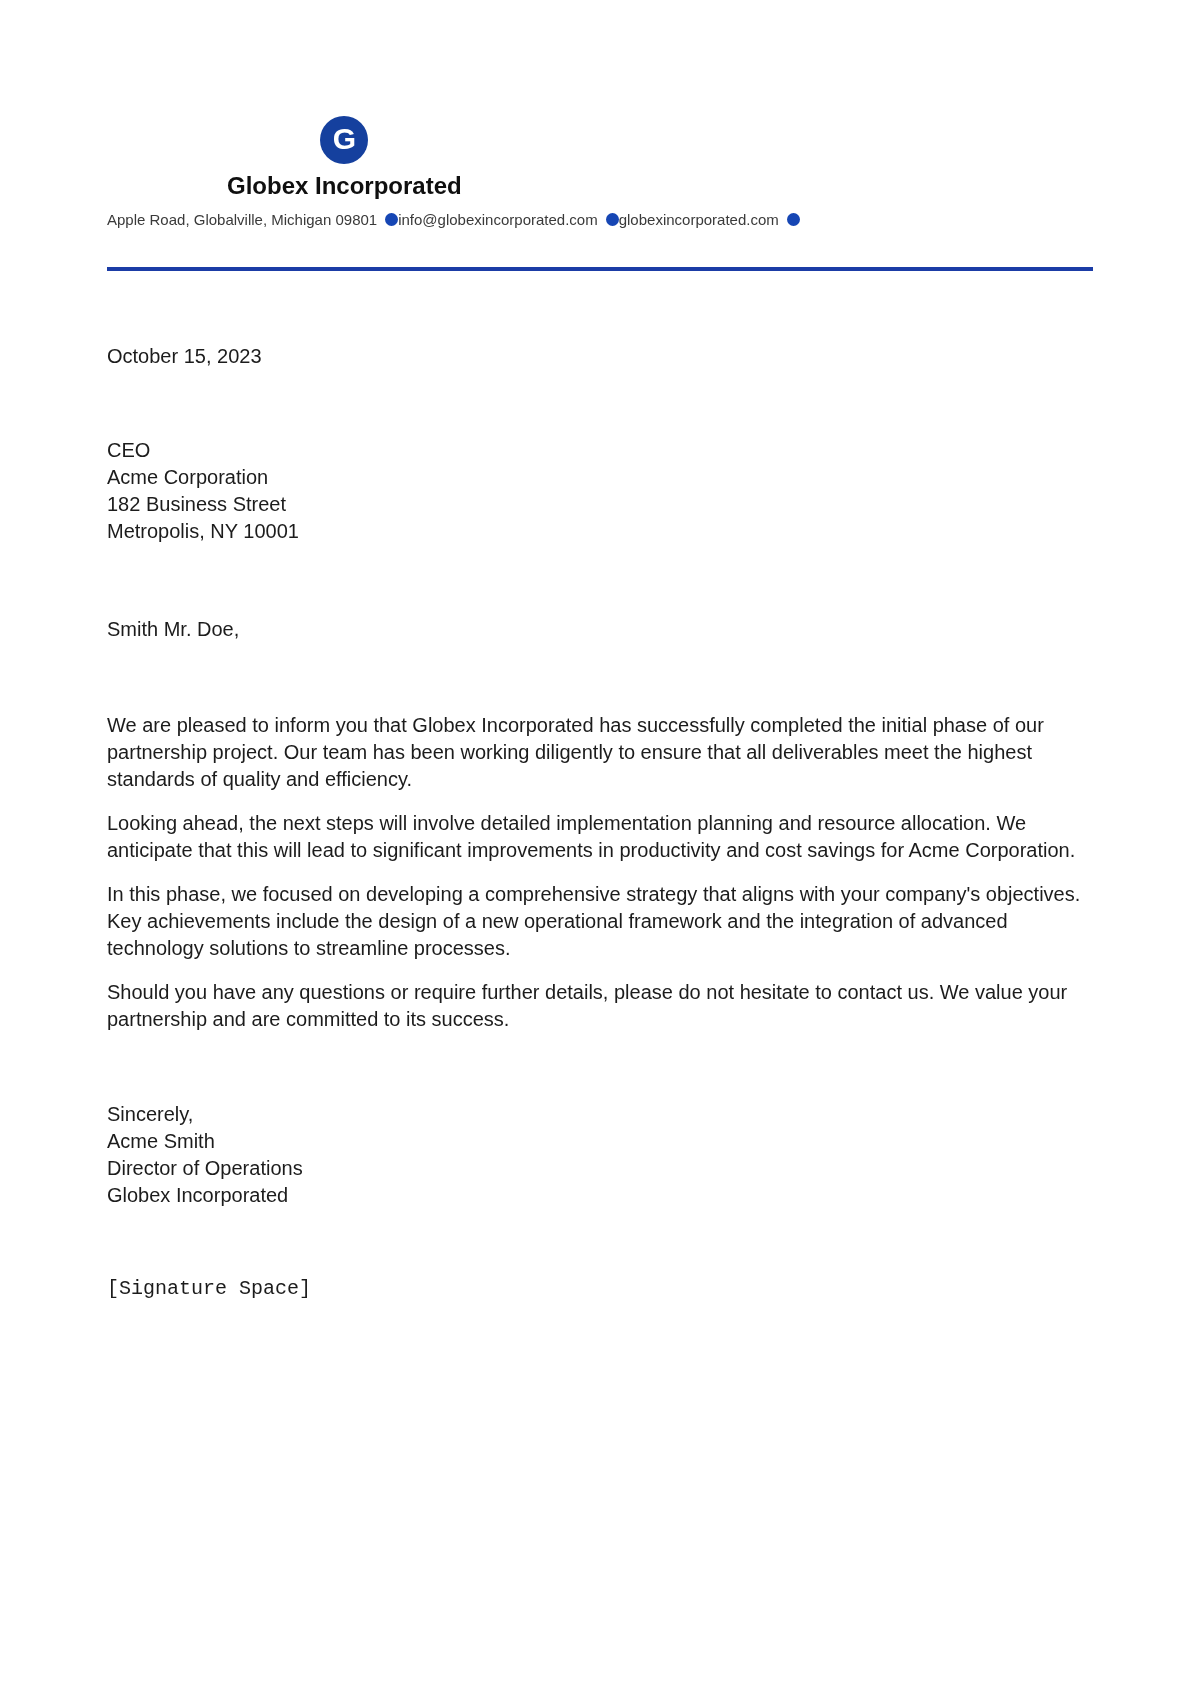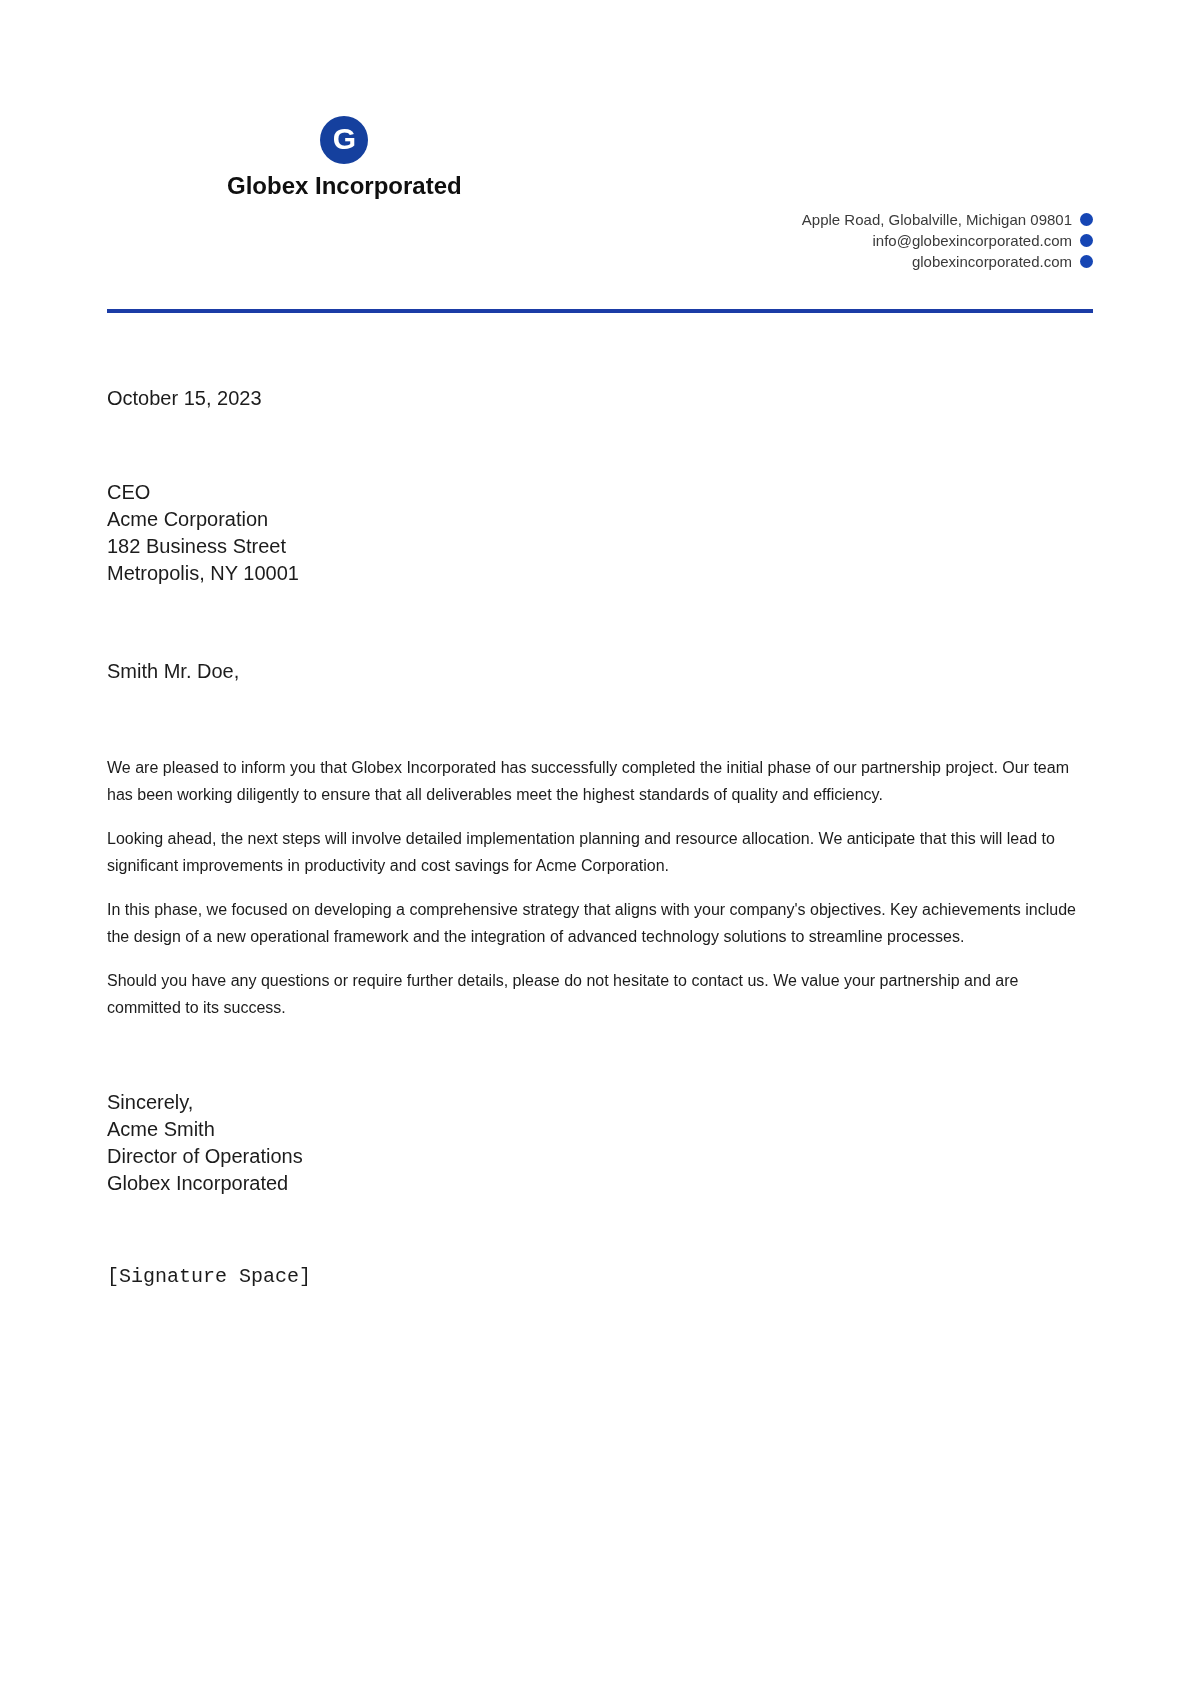--- a/index.html
+++ b/index.html
@@ -40,21 +40,21 @@
   .company-name {
     margin-top: 8px;
     font-size: 24px;
     line-height: 28px;
     font-weight: 700;
     color: #0f0f0f;
   }
   .contact-block {
     margin-top: 9px;
     display: flex;
-    flex-direction: column;
+    flex-direction: row;
     align-items: flex-end;
   }
   .contact-row {
     display: flex;
     align-items: center;
     gap: 8px;
     height: 21px;
     font-size: 15px;
     color: #3a3a3a;
   }
@@ -69,21 +69,21 @@
     height: 4px;
     background: var(--divider-blue, #1B3CA6);
   }
 
   
   .date { margin-top: 72px; font-size: 20px; line-height: 27px; }
   .recipient { margin-top: 67px; }
   .recipient-line { font-size: 20px; line-height: 27px; }
   .salutation { margin-top: 71px; font-size: 20px; line-height: 27px; }
   .body-block { margin-top: 69px; }
-  .para { margin: 0 0 17px 0; font-size: 16px; line-height: 27px; }
+  .para { margin: 0 0 17px 0; font-size: 20px; line-height: 27px; }
   .signature { margin-top: 68px; }
   .signature-line { font-size: 20px; line-height: 27px; }
   .sig-space { margin-top: 66px; font-size: 20px; line-height: 27px; font-family: Liberation Mono, monospace; }
 </style>
 </head>
 <body>
 
 <div class="page">
 
   <header>

